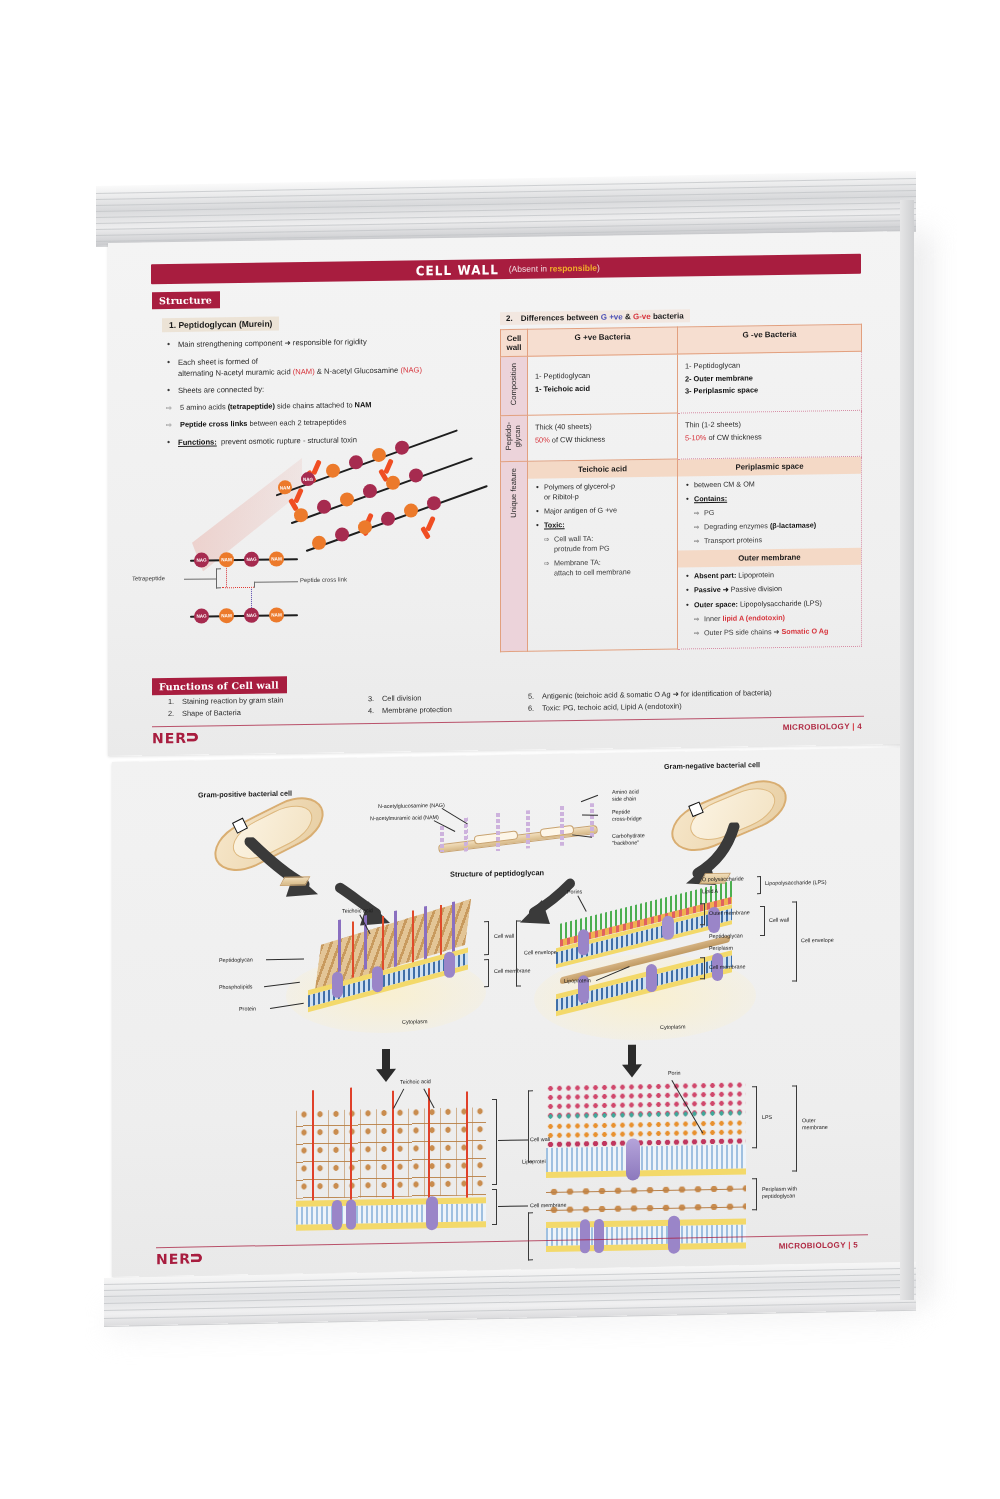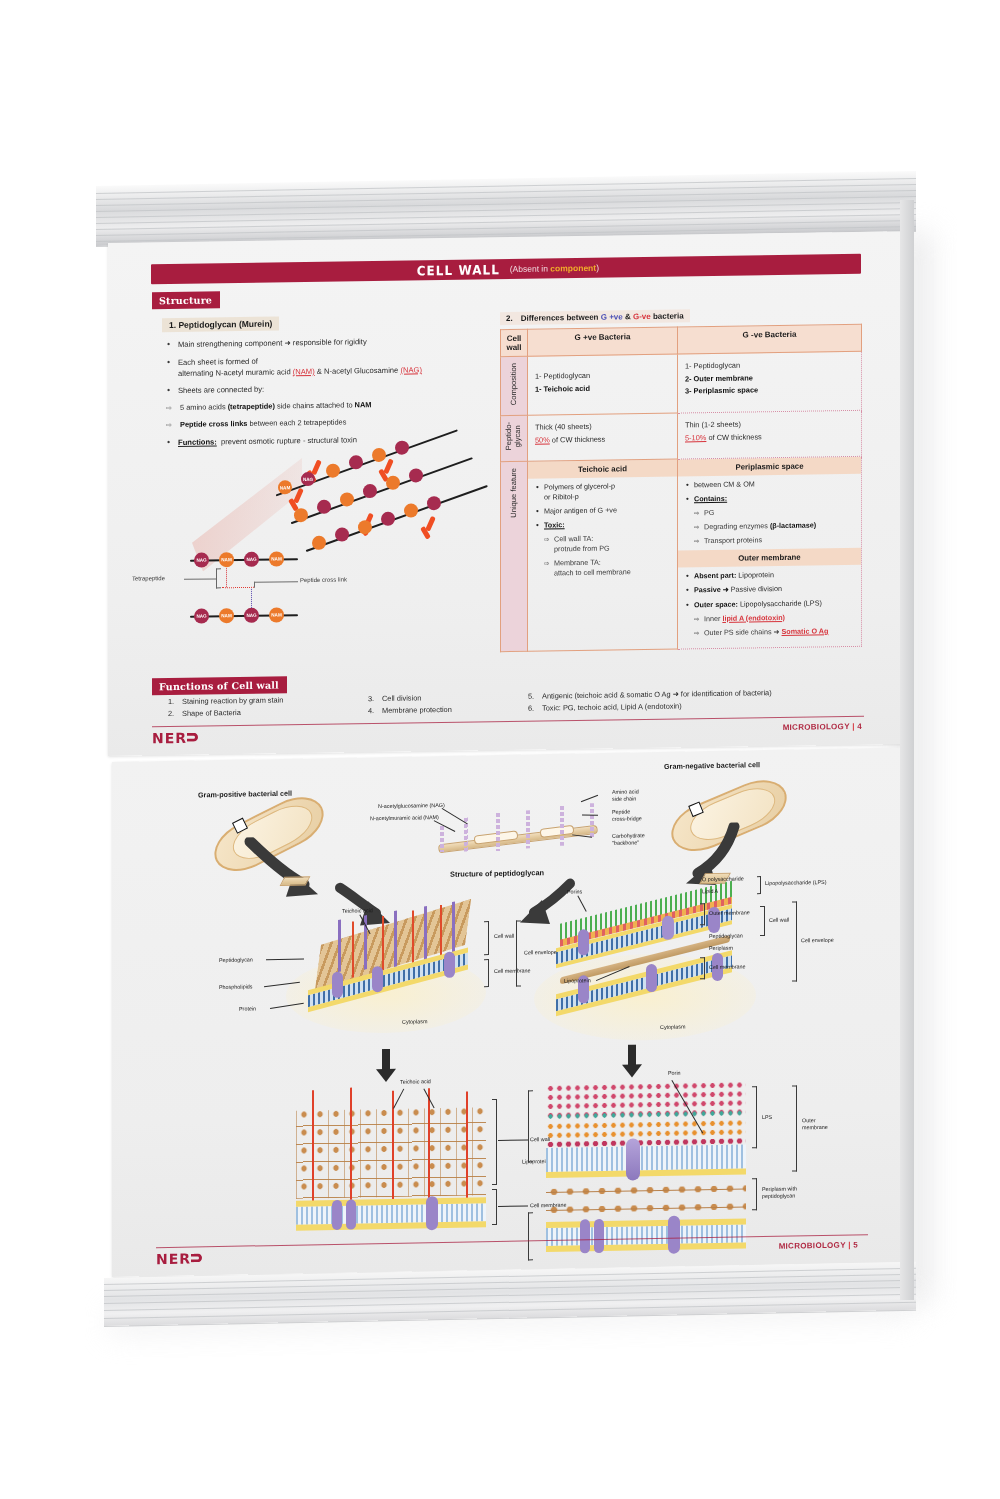--- a/index.html
+++ b/index.html
@@ -69,21 +69,21 @@
     display:inline-block; background:#ece3d6; color:#1b1b1b; font-weight:bold;
     font-size:8.5px; padding:2px 7px;
   }
 
   
   #leftcol{ position:absolute; left:44px; top:72px; width:335px; }
   .bul{ position:relative; padding-left:14px; font-size:7.6px; color:#2a2a2a; margin:7px 0; line-height:1.45;}
   .bul:before{ content:"•"; position:absolute; left:3px; top:-1px; color:#3a3a3a; font-size:9px;}
   .arr{ position:relative; padding-left:14px; font-size:7.4px; color:#2a2a2a; margin:6px 0 6px 14px; line-height:1.45;}
   .arr:before{ content:"⇨"; position:absolute; left:0px; top:0px; color:#555; font-size:7px;}
-  .red{ color:#d7343c;text-decoration:underline; }
+  .red{ color:#d7343c; }
   .ul{ text-decoration:underline; }
   b{ color:#111; }
 
   
   #pgfig{ position:absolute; left:20px; top:196px; width:360px; height:200px; }
   .sugar{ position:absolute; border-radius:50%; display:flex; align-items:center;
           justify-content:center; color:#fff; font-size:4.6px; font-weight:bold; }
   .chain{ position:absolute; background:#1e1e1e; height:2px; border-radius:1px; }
   .cross{ position:absolute; background:#f04e23; }
   .beam{ position:absolute; background:linear-gradient(100deg,rgba(233,180,172,.55),rgba(233,180,172,.15)); }
@@ -161,21 +161,21 @@
     <div class="edge-line" style="top:43px"></div>
       <div class="edge-line" style="top:49px"></div>
     <div class="edge-line" style="top:55px"></div>
   </div>
 
   <div class="page" id="page4">
     <div class="page-inner">
 
       <div class="banner">
         <span class="t1">CELL WALL</span>
-        <span class="t2"><span>(Absent in </span><b>component</b><span>)</span></span>
+        <span class="t2"><span>(Absent in </span><b>responsible</b><span>)</span></span>
       </div>
 
       <div class="chip-red" style="left:44px; top:50px;">Structure</div>
 
       <div id="leftcol">
         <div style="margin-left:10px;">
           <span class="chip-beige">1. Peptidoglycan (Murein)</span>
         </div>
 
         <div class="bul" style="margin-left:12px;">Main strengthening component ➜ responsible for rigidity</div>

